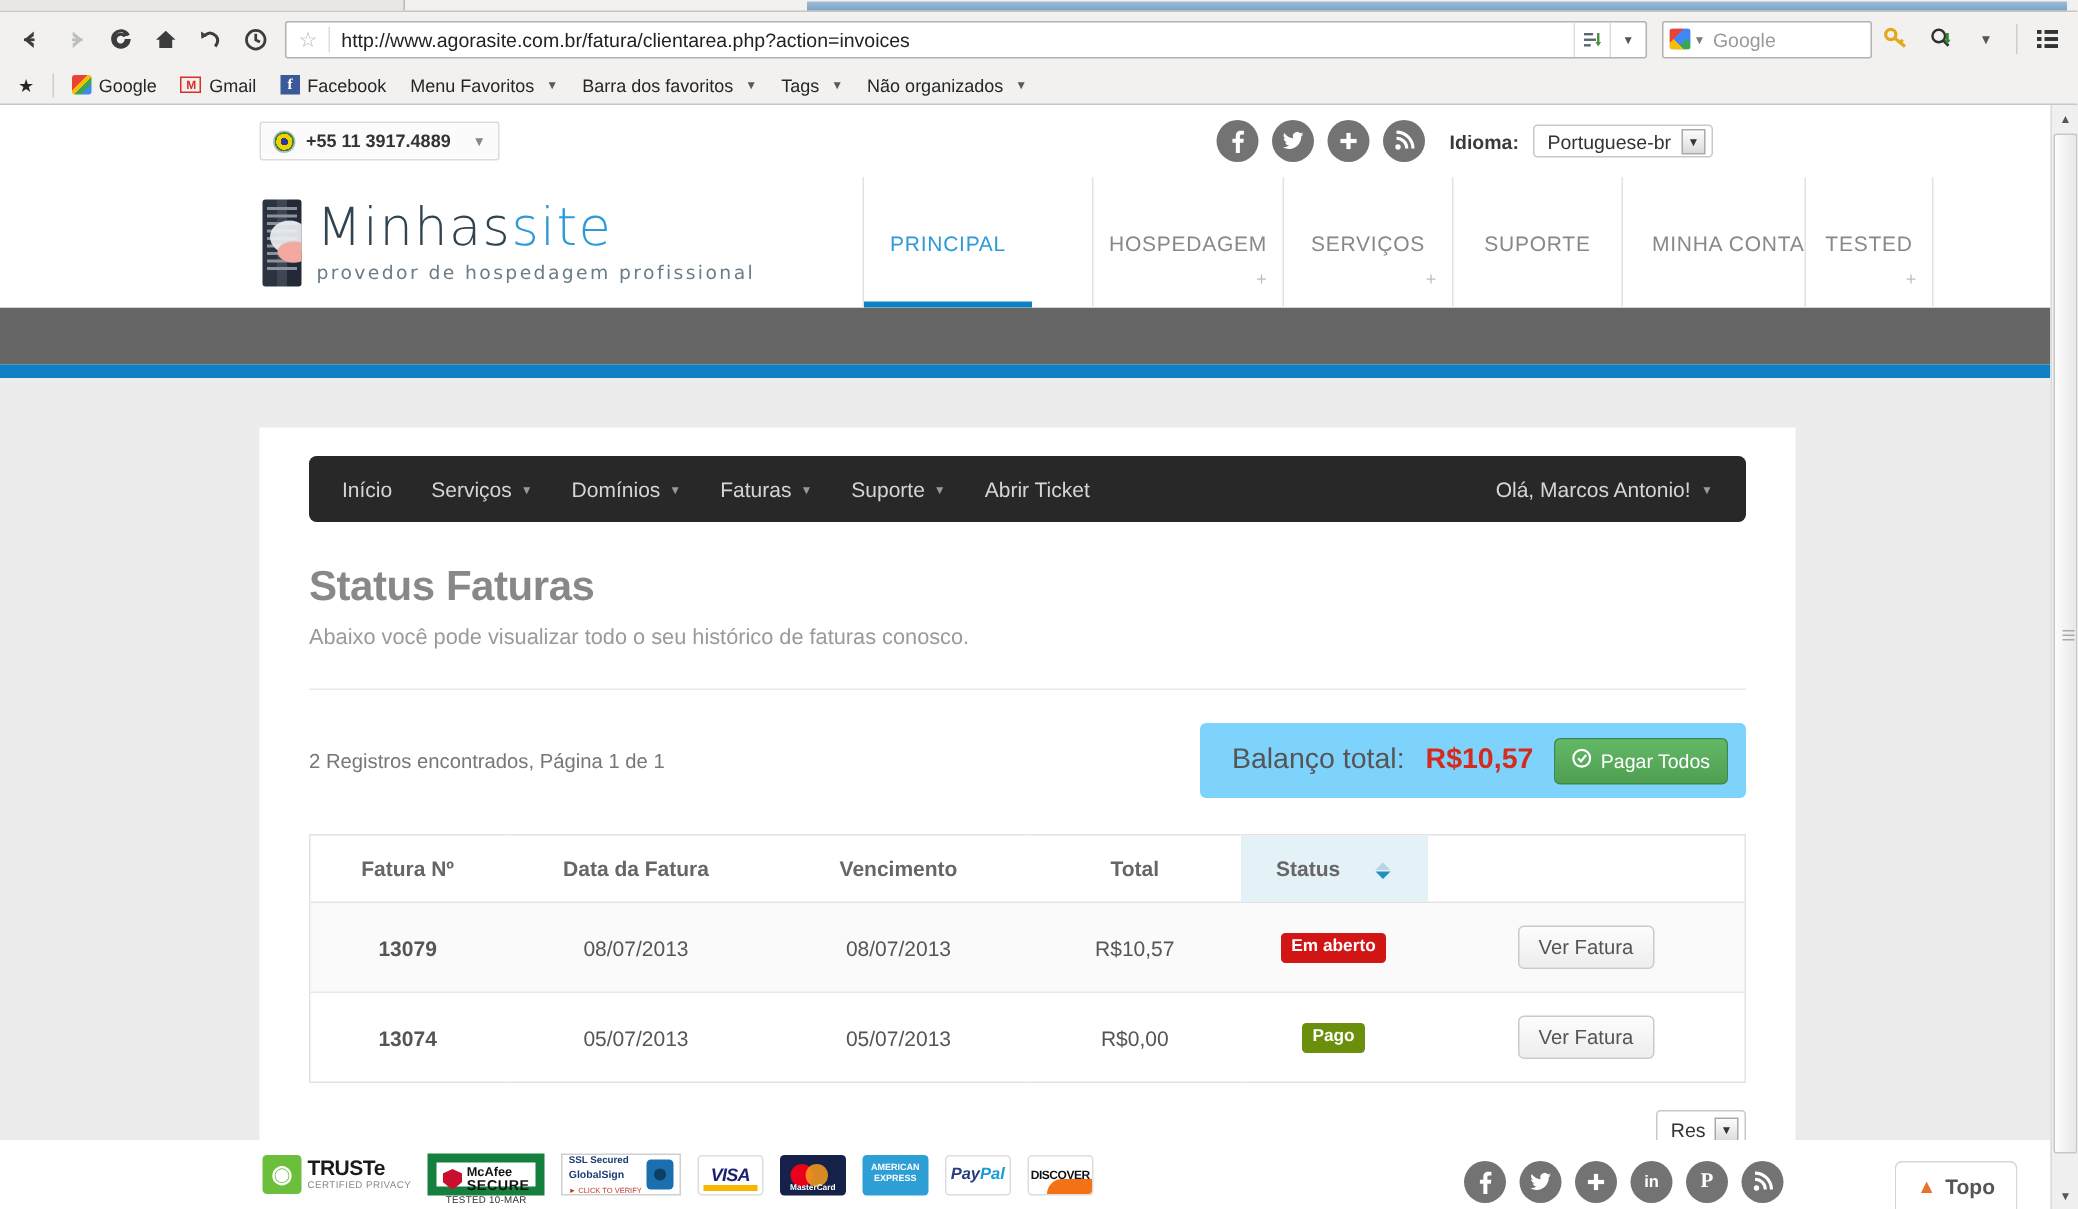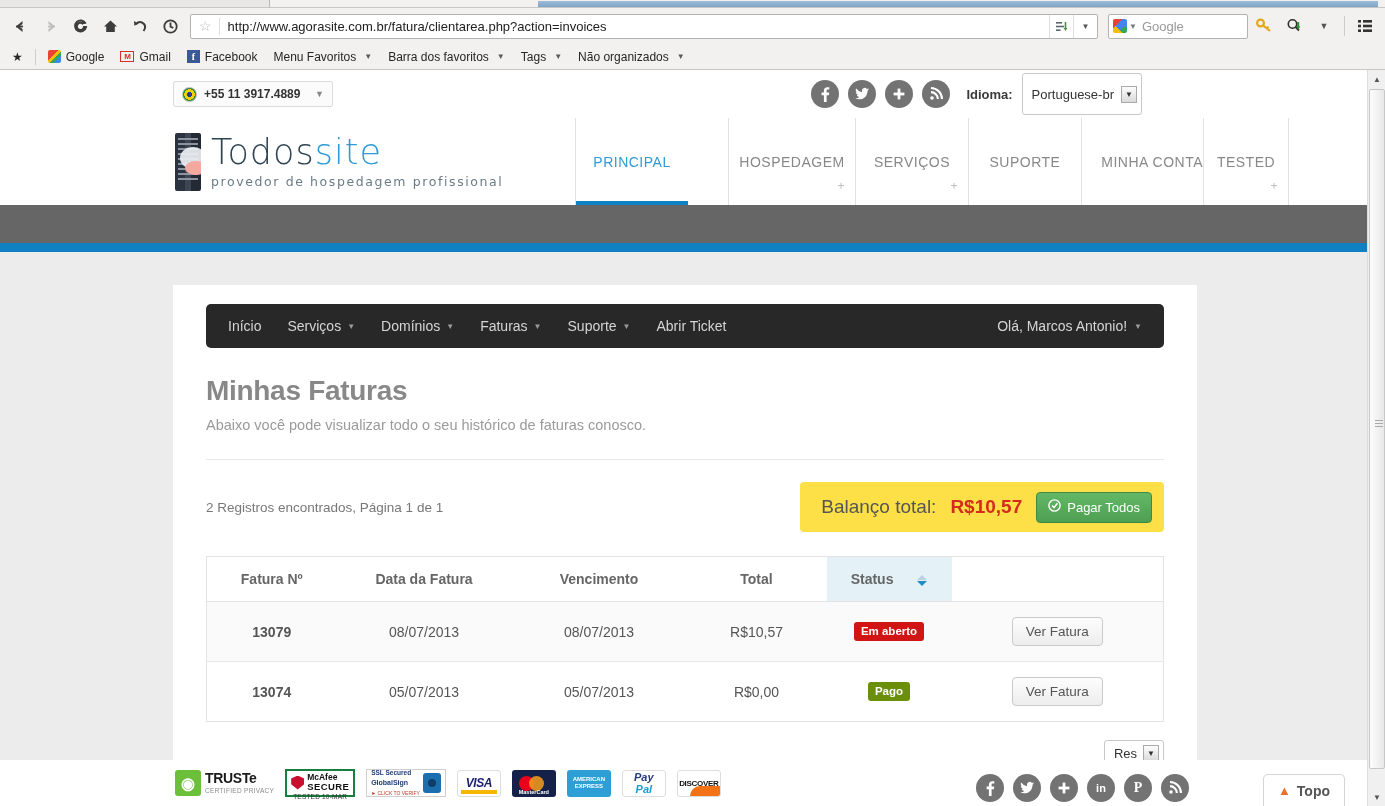--- a/index.html
+++ b/index.html
@@ -122,21 +122,21 @@
     display: flex; align-items: center; gap: 9px;
   }
   .soc {
     width: 28px; height: 28px; border-radius: 50%; background: #737373;
     color: #fff; display: flex; align-items: center; justify-content: center;
     font-size: 15px; flex: 0 0 auto;
   }
   .soc svg { display:block; }
   #idioma-label { font-size: 13px; font-weight: bold; color: #3a3a3a; margin-left: 7px; }
   #idioma-select {
-    height: 42px; border: 1px solid #c8c8c8; border-radius: 3px; background: #fff;
+    height: 22px; border: 1px solid #c8c8c8; border-radius: 3px; background: #fff;
     display: flex; align-items: center; padding: 0 4px 0 9px; gap: 7px;
   }
   #idioma-select .val { font-size: 13px; color: #333; }
   #idioma-select .dd {
     width: 16px; height: 17px; border: 1px solid #a9a9a9;
     background: linear-gradient(to bottom,#fdfdfd,#dadada);
     display: flex; align-items: center; justify-content: center; font-size: 8px; color: #333;
   }
 
   
@@ -202,21 +202,21 @@
   #cn-user { position: absolute; right: 22px; font-size: 14px; color: #d5d5d5; display: flex; align-items: center; gap: 7px; }
 
   #card-body { padding: 27px 33px 0 33px; }
   #page-title { font-size: 28px; color: #888; font-weight: bold; margin: 0; letter-spacing: -.3px; }
   #page-subtitle { font-size: 14.5px; color: #9a9a9a; margin: 10px 0 0 0; }
   #title-divider { border-top: 1px solid #e9e9e9; margin-top: 26px; }
 
   #summary-row { display: flex; align-items: flex-start; margin-top: 22px; position: relative; height: 52px; }
   #records-text { font-size: 13.5px; color: #777; margin-top: 18px; }
   #balance-box {
-    position: absolute; right: 0; top: 0; background: #fde047; border-radius: 4px;
+    position: absolute; right: 0; top: 0; background: #7dd3fc; border-radius: 4px;
     height: 50px; display: flex; align-items: center; padding: 0 12px 0 21px; gap: 14px;
   }
   #balance-label { font-size: 19px; color: #555; }
   #balance-amount { font-size: 19px; color: #d52b1e; font-weight: bold; }
   #pay-all-btn {
     background: linear-gradient(to bottom,#62b865,#4f9f52); border: 1px solid #3f8a43;
     border-radius: 4px; color: #fff; font-size: 13px; height: 31px;
     display: flex; align-items: center; padding: 0 11px; gap: 6px; white-space: nowrap;
   }
 
@@ -278,35 +278,35 @@
   #footer-badges {
     position: absolute; left: 0; top: 690px; width: 1367px; height: 62px; background: #fff;
   }
   #badge-row { position: absolute; left: 175px; top: 9px; display: flex; align-items: center; gap: 11px; }
   .bdg { height: 28px; display: flex; align-items: center; font-size: 9px; }
   .bdg-truste { display:flex; align-items:center; gap:4px; }
   .truste-sq { width:26px;height:26px;background:#6cbf3b;border-radius:3px;display:flex;align-items:center;justify-content:center;color:#fff;font-size:16px;font-weight:bold;}
   .truste-tx { line-height:1.05; }
   .truste-tx .t1{font-size:14px;font-weight:bold;color:#1a1a1a;letter-spacing:-.3px;}
   .truste-tx .t2{font-size:6.5px;color:#8a8a8a;letter-spacing:.3px;}
-  .bdg-mcafee{border:2px solid #15803d;background:#fff;padding:2px 4px;display:flex;flex-direction:column;align-items:center;}
+  .bdg-mcafee{border:6px solid #15803d;background:#fff;padding:2px 4px;display:flex;flex-direction:column;align-items:center;}
   .mc-top{display:flex;align-items:center;gap:3px;}
   .mc-shield{width:13px;height:14px;background:#c8102e;clip-path:polygon(50% 0,100% 22%,100% 62%,50% 100%,0 62%,0 22%);}
   .mc-tx{line-height:1;text-align:left;}
   .mc-tx .m1{font-size:8.5px;font-weight:bold;color:#111;}
   .mc-tx .m2{font-size:9.5px;font-weight:bold;color:#111;letter-spacing:.4px;}
   .mc-bot{font-size:6.5px;color:#333;letter-spacing:.2px;margin-top:1px;}
   .bdg-gs{border:1px solid #cfcfcf;background:#fff;padding:2px 4px;display:flex;align-items:center;gap:3px;}
   .gs-tx{line-height:1.1;}
   .gs-tx .g1{font-size:6.5px;font-weight:bold;color:#1b3c73;}
   .gs-tx .g2{font-size:7px;font-weight:bold;color:#1b3c73;}
   .gs-tx .g3{font-size:5px;color:#c0392b;}
   .gs-lock{width:18px;height:20px;border-radius:3px;background:#1b6fae;position:relative;}
   .gs-lock::after{content:'';position:absolute;left:5px;top:6px;width:8px;height:8px;border-radius:50%;background:#0c3e66;}
-  .cc { width:44px;height:27px;border-radius:3px;display:flex;align-items:center;justify-content:center;font-size:10px;font-weight:bold;flex-direction:column;}
+  .cc { width:44px;height:27px;border-radius:3px;display:flex;align-items:center;justify-content:center;font-size:10px;font-weight:bold;}
   .cc-visa{background:#fff;border:1px solid #ddd;color:#1a1f71;position:relative;flex-direction:column;}
   .cc-visa .vtx{font-size:12px;font-style:italic;font-weight:bold;color:#1a1f71;letter-spacing:-.5px;}
   .cc-visa .vbar{position:absolute;bottom:2px;left:3px;right:3px;height:4px;background:#f7b600;}
   .cc-mc{background:#16214a;position:relative;}
   .cc-mc .c1{position:absolute;left:7px;top:6px;width:15px;height:15px;border-radius:50%;background:#eb001b;}
   .cc-mc .c2{position:absolute;left:17px;top:6px;width:15px;height:15px;border-radius:50%;background:#f79e1b;opacity:.85;}
   .cc-mc .mt{position:absolute;bottom:2px;width:100%;text-align:center;font-size:5.5px;color:#fff;font-weight:bold;}
   .cc-amex{background:#2e9fd4;color:#fff;font-size:6px;text-align:center;line-height:1.2;padding:0 2px;}
   .cc-pp{background:#fff;border:1px solid #ddd;}
   .cc-pp .p1{font-size:11px;font-weight:bold;font-style:italic;color:#253b80;}
@@ -525,21 +525,21 @@
       </div>
     </div>
 
     <div id="site-header">
       <div id="logo-wrap">
         <span class="server-icon">
             <span class="cloud2"></span>
           </span>
         <span id="logo-text">
           <span id="logo-main">
-            <span class="dark">Todos</span><span class="lite">site</span>
+            <span class="dark">Minhas</span><span class="lite">site</span>
           </span>
           <span id="logo-sub">provedor de hospedagem profissional</span>
         </span>
       </div>
 
       <nav id="main-nav">
         <div class="mnav active">
           <span>PRINCIPAL</span>
         </div>
         <div class="mnav" id="mnav-hospedagem">
@@ -591,21 +591,21 @@
         <span class="cn-item">
           <span>Abrir Ticket</span>
         </span>
         <span id="cn-user">
           <span>Olá, Marcos Antonio!</span>
           <span class="car" style="font-size:8px;color:#9a9a9a;">▼</span>
         </span>
       </div>
 
       <div id="card-body">
-        <h1 id="page-title">Minhas Faturas</h1>
+        <h1 id="page-title">Status Faturas</h1>
         <p id="page-subtitle">Abaixo você pode visualizar todo o seu histórico de faturas conosco.</p>
         <div id="title-divider"></div>
 
         <div id="summary-row">
           <div id="records-text">2 Registros encontrados, Página 1 de 1</div>
           <div id="balance-box">
             <span id="balance-label">Balanço total:</span>
             <span id="balance-amount">R$10,57</span>
             <span id="pay-all-btn">
               <span>

